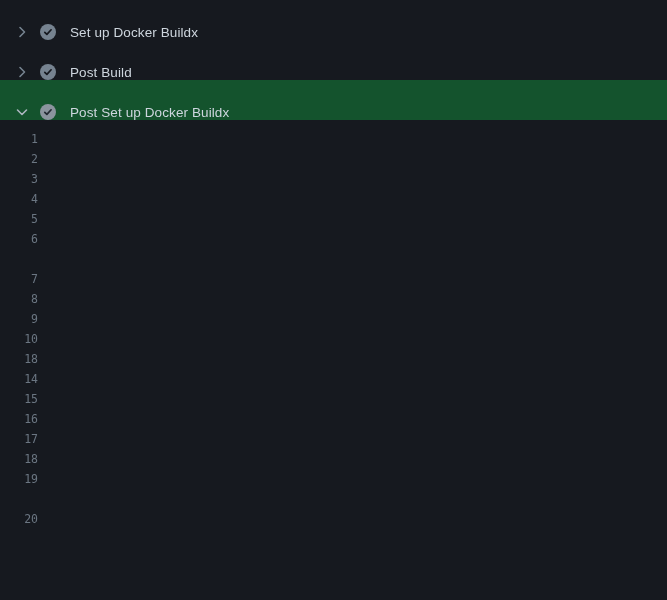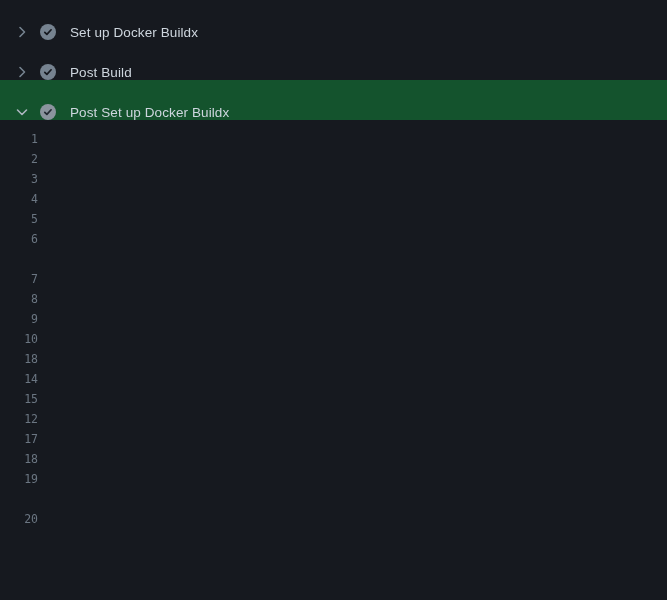--- a/index.html
+++ b/index.html
@@ -123,21 +123,21 @@
     <div class="log-row type-log ind-grp">
     <span class="ln">18</span>
   </div>
     <div class="log-row type-log ind-grp">
     <span class="ln">14</span>
   </div>
     <div class="log-row type-log ind-grp">
     <span class="ln">15</span>
   </div>
     <div class="log-row type-log ind-grp">
-    <span class="ln">12</span>
+    <span class="ln">16</span>
   </div>
     <div class="log-row type-log ind-grp">
     <span class="ln">17</span>
   </div>
     <div class="log-row type-log ind-grp">
     <span class="ln">18</span>
   </div>
     <div class="log-row type-log ind-grp">
     <span class="ln">19</span>
   </div>

